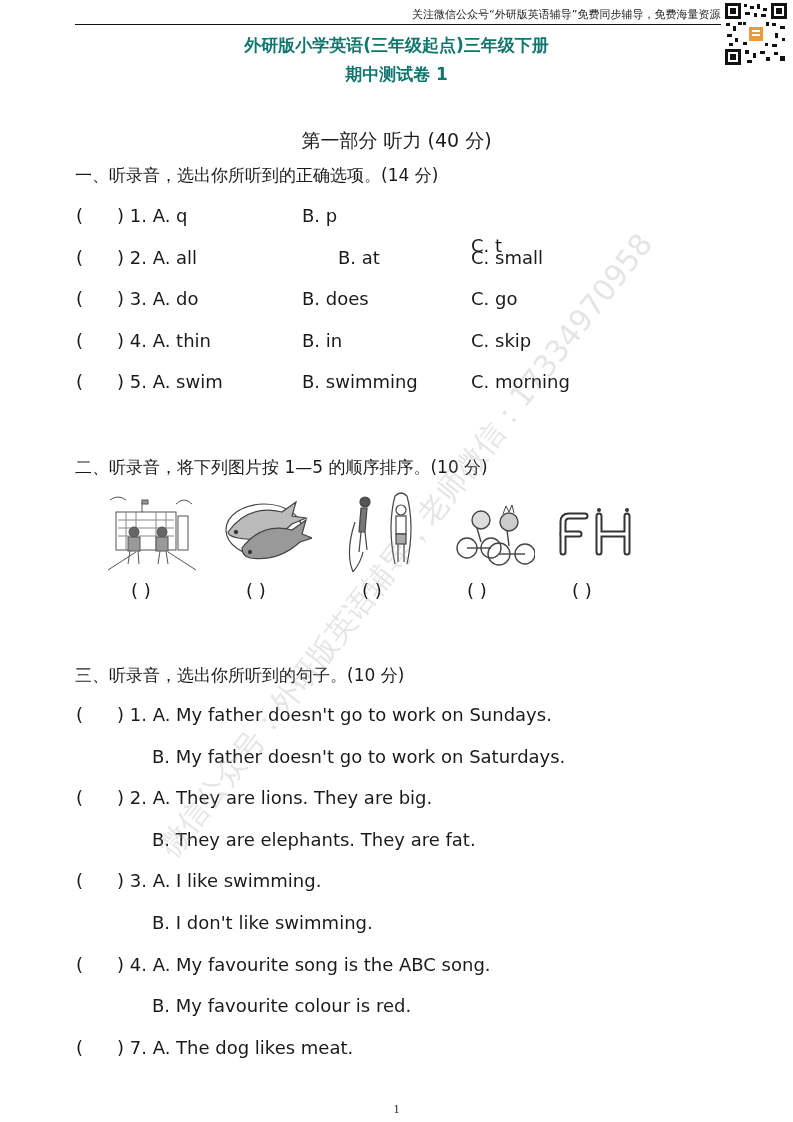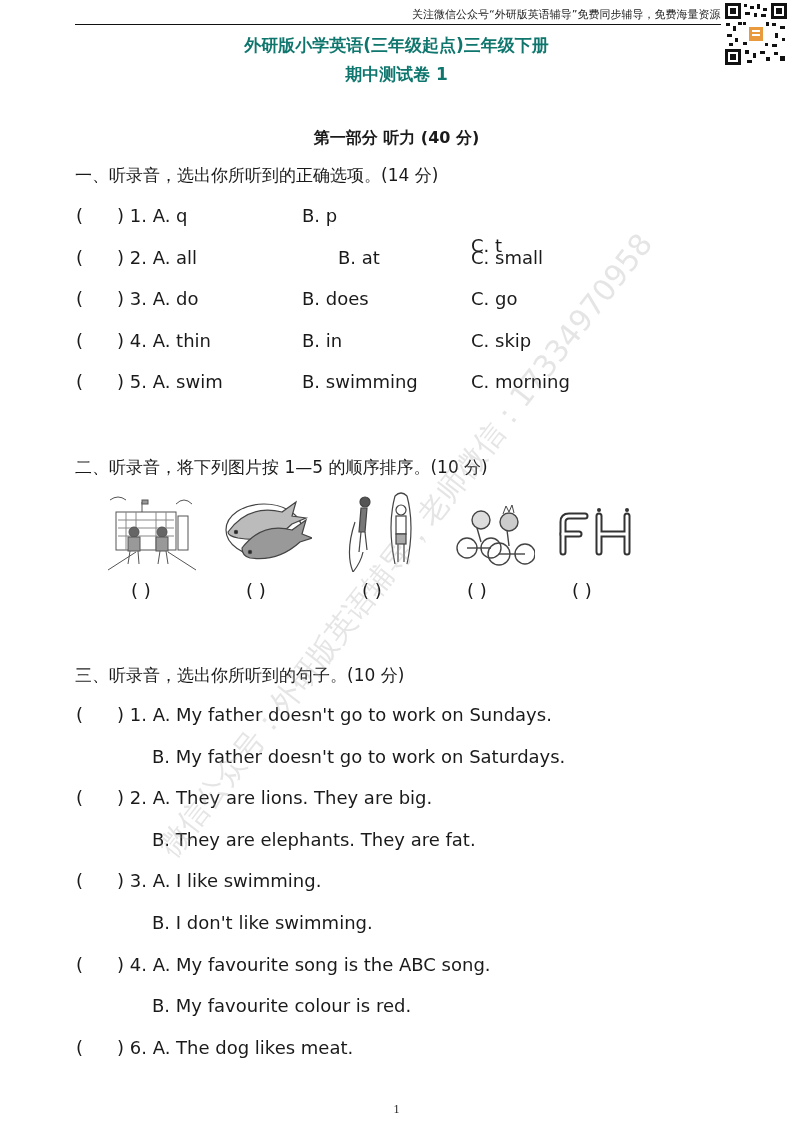--- a/index.html
+++ b/index.html
@@ -3,21 +3,21 @@
 <meta charset="utf-8">
 <style>
   html, body { margin:0; padding:0; background:#fff; }
   body { width:793px; height:1122px; position:relative; overflow:hidden;
          font-family:"DejaVu Sans","Liberation Sans",sans-serif; color:#1a1a1a; }
   .abs { position:absolute; white-space:nowrap; }
   .hdr-text { font-size:11px; color:#222; }
   .hdr-line { position:absolute; left:75px; top:24px; width:646px; height:1px; background:#111; }
   .qr { position:absolute; left:724px; top:2px; width:64px; height:64px; background:#fff; }
   .title { font-weight:bold; font-size:17px; color:#0f766e; }
-  .sec-title { font-weight:bold; font-size:16px; }
+  .sec-title { font-weight:normal; font-size:19px; }
   .inst { font-size:17px; }
   .q { font-size:18px; }
   .wm { position:absolute; color:rgba(160,160,160,0.28); font-size:30px; white-space:nowrap;
         transform-origin:left top; pointer-events:none; }
   .pic { position:absolute; top:492px; height:80px; }
   .paren { font-size:18px; }
   .pagenum { font-family:"Liberation Serif","DejaVu Serif",serif; font-size:12px; }
 </style>
 </head>
 <body>
@@ -221,18 +221,18 @@
 
   <span class="abs q" style="left:76px; top:870px;">(</span>
   <span class="abs q" style="left:117px; top:870px;">) 3. A. I like swimming.</span>
   <span class="abs q" style="left:152px; top:912px;">B. I don't like swimming.</span>
 
   <span class="abs q" style="left:76px; top:954px;">(</span>
   <span class="abs q" style="left:117px; top:954px;">) 4. A. My favourite song is the ABC song.</span>
   <span class="abs q" style="left:152px; top:995px;">B. My favourite colour is red.</span>
 
   <span class="abs q" style="left:76px; top:1037px;">(</span>
-  <span class="abs q" style="left:117px; top:1037px;">) 6. A. The dog likes meat.</span>
+  <span class="abs q" style="left:117px; top:1037px;">) 7. A. The dog likes meat.</span>
 </div>
 
 <div class="wm" style="left:150px; top:840px; transform:rotate(-52deg);">微信公众号：外研版英语辅导，老师微信：17334970958</div>
 
 <div class="abs pagenum" style="left:0; width:793px; text-align:center; top:1102px;">1</div>
 
 </body></html>

